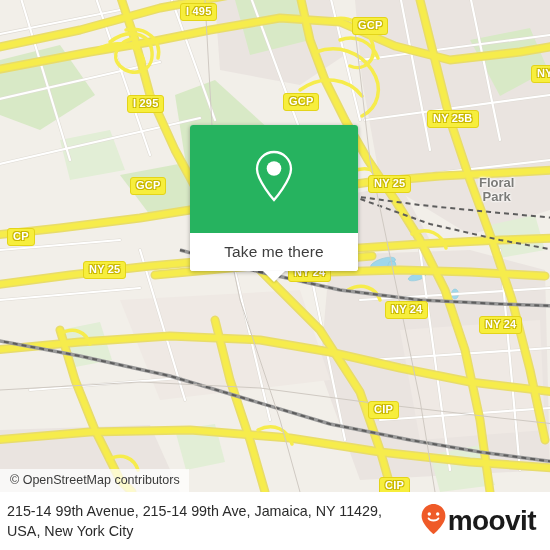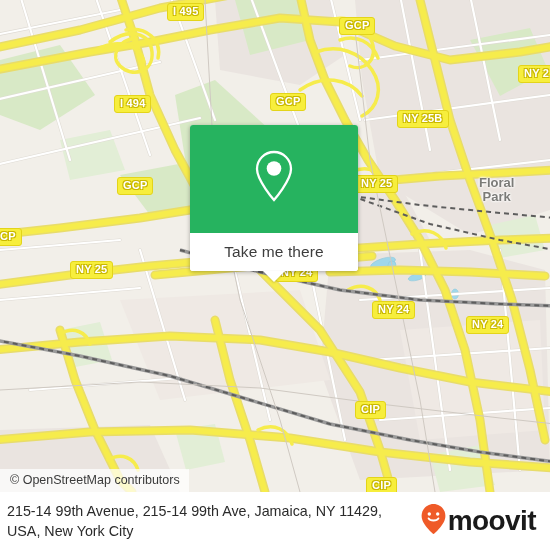--- a/index.html
+++ b/index.html
@@ -41,20 +41,21 @@
     color: #ffffff;
     font-weight: bold;
     font-size: 11px;
     line-height: 13px;
     padding: 1px 5px 2px 5px;
     white-space: nowrap;
     text-shadow:
       -1px -1px 0 #c9b800, 1px -1px 0 #c9b800,
       -1px  1px 0 #c9b800, 1px  1px 0 #c9b800;
     letter-spacing: .2px;
+    margin-left: 13px;
   }
   .place-label {
     position: absolute;
     color: #7b7b78;
     font-size: 13px;
     line-height: 14px;
     font-weight: bold;
     text-align: center;
     white-space: pre-line;
     text-shadow: 0 0 3px #fff, 0 0 3px #fff, 0 0 2px #fff;
@@ -287,23 +288,23 @@
       <g fill="none" stroke="#cfc9c2" stroke-width="1">
         <path d="M205,0 L215,180 L240,300 L280,420 L300,492"></path>
         <path d="M355,30 L370,160 L395,280 L420,400 L435,492"></path>
         <path d="M0,390 L140,382 L260,388 L380,404 L500,418 L555,424"></path>
       </g>
     </svg>
 
     <div class="shield" style="left:167px;top:3px">I 495</div>
     <div class="shield" style="left:339px;top:17px">GCP</div>
     <div class="shield" style="left:518px;top:65px">NY 2</div>
-    <div class="shield" style="left:114px;top:95px">I 494</div>
+    <div class="shield" style="left:114px;top:95px">I 295</div>
     <div class="shield" style="left:270px;top:93px">GCP</div>
-    <div class="shield" style="left:397px;top:110px">NY 25B</div>
+    <div class="shield" style="left:414px;top:110px">NY 25B</div>
     <div class="shield" style="left:117px;top:177px">GCP</div>
     <div class="shield" style="left:355px;top:175px">NY 25</div>
     <div class="shield" style="left:-6px;top:228px">CP</div>
     <div class="shield" style="left:70px;top:261px">NY 25</div>
     <div class="shield" style="left:275px;top:264px">NY 24</div>
     <div class="shield" style="left:372px;top:301px">NY 24</div>
     <div class="shield" style="left:466px;top:316px">NY 24</div>
     <div class="shield" style="left:355px;top:401px">CIP</div>
     <div class="shield" style="left:366px;top:477px">CIP</div>
 

